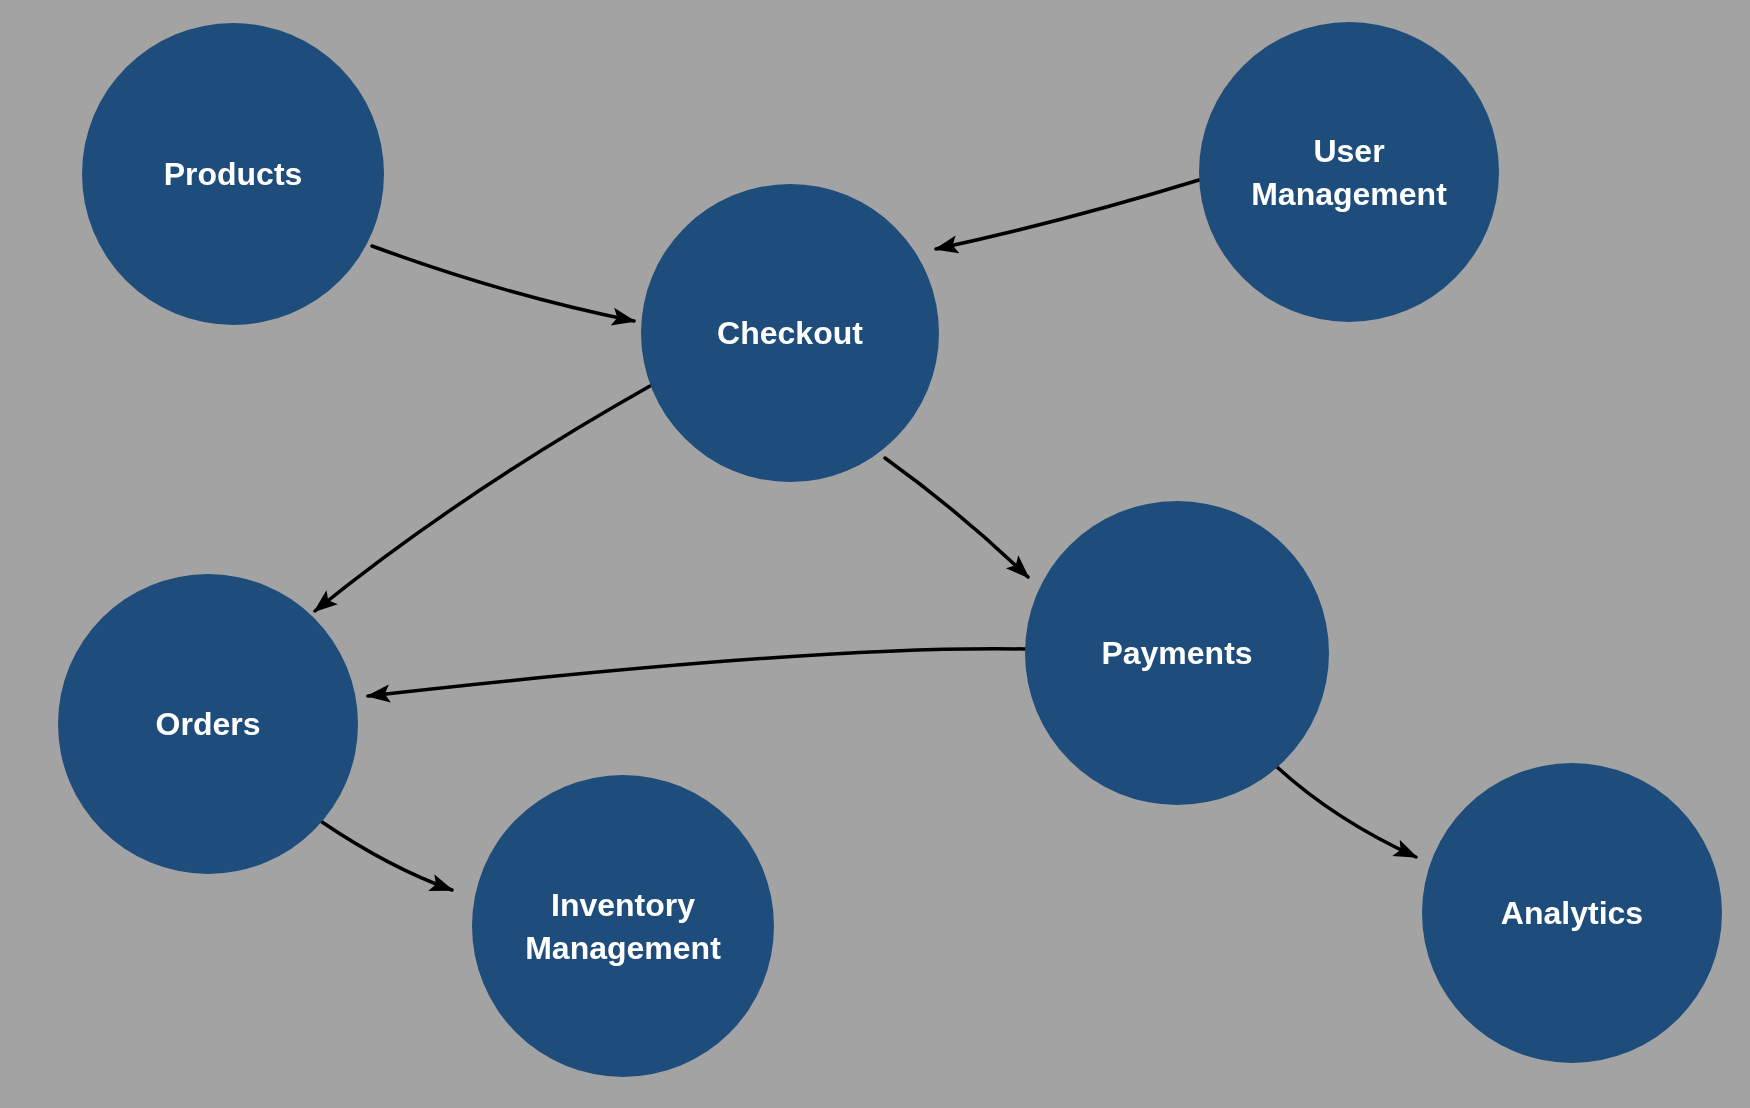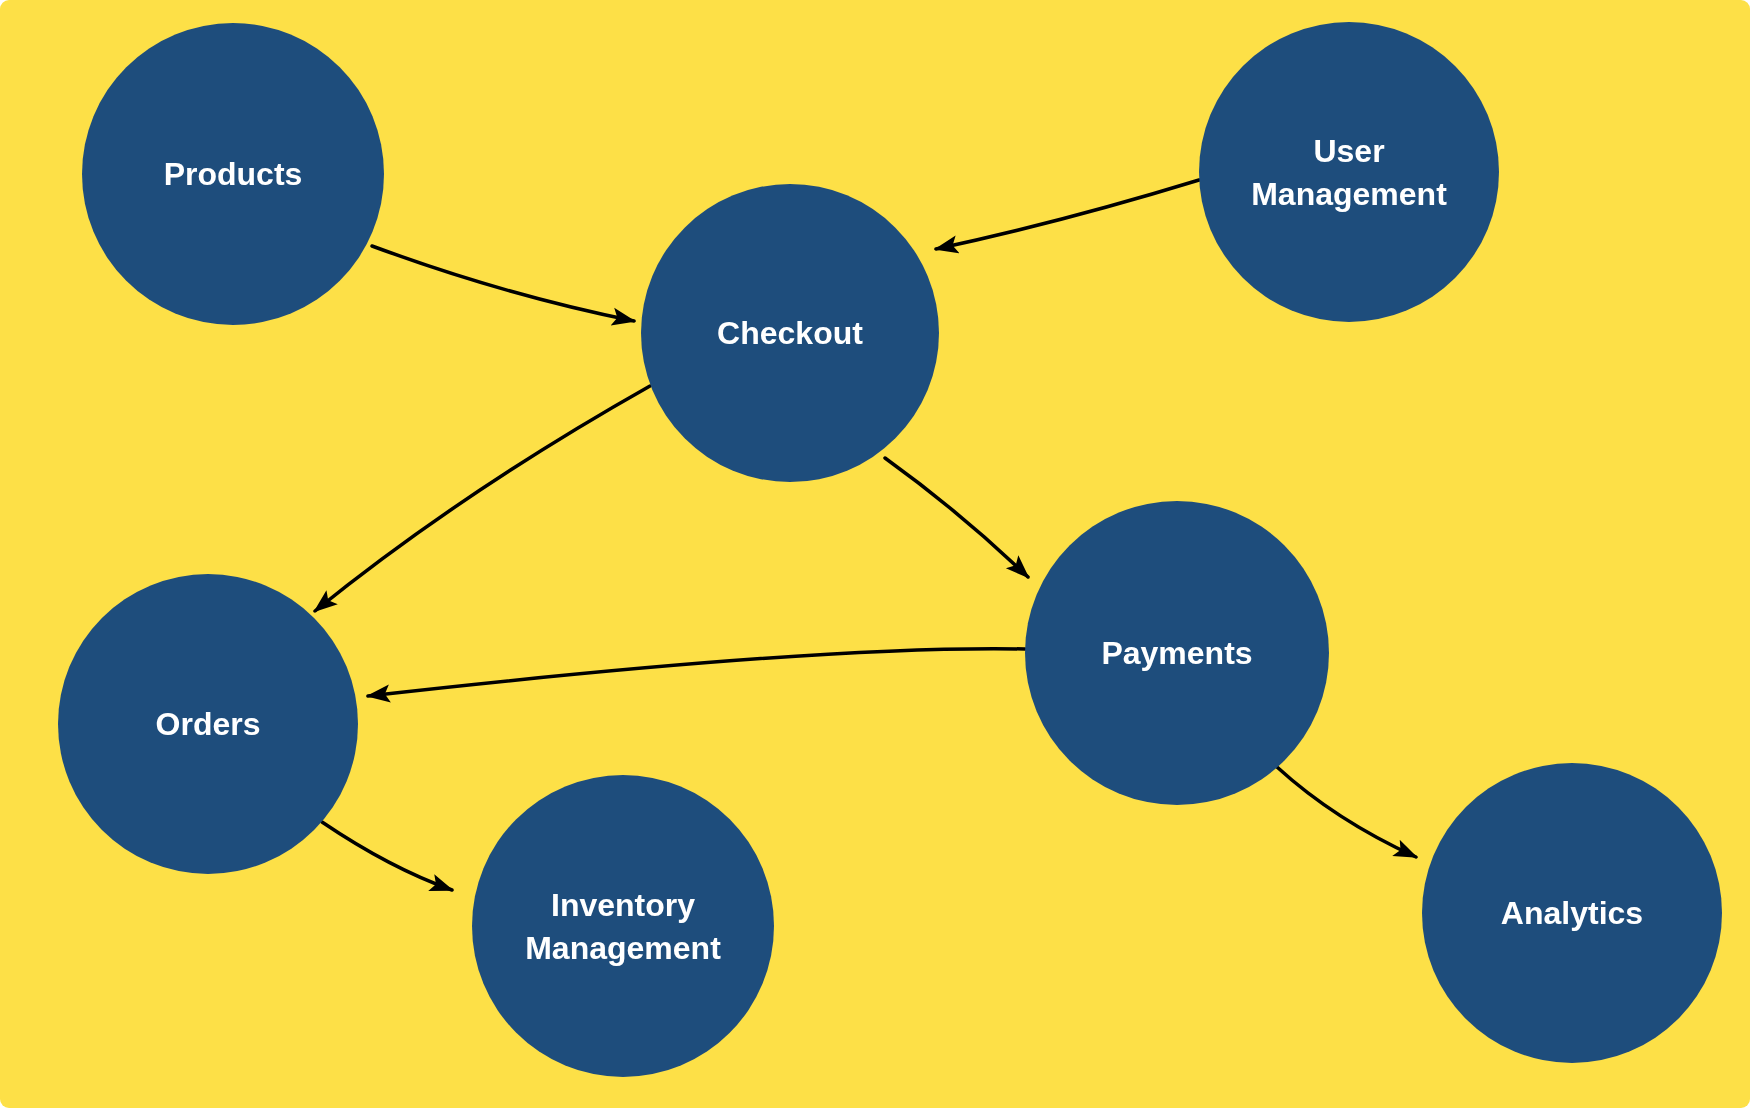--- a/index.html
+++ b/index.html
@@ -8,22 +8,21 @@
     background: #ffffff;
     width: 1750px;
     height: 1108px;
     overflow: hidden;
     font-family: "Liberation Sans", sans-serif;
   }
   #canvas-wrap {
     position: relative;
     width: 1750px;
     height: 1108px;
-    background: #fde047;
-    border-radius: 9px;
+    background: #a3a3a3;
   }
   svg { display: block; }
   .node circle {
     stroke: none;
   }
   .node text {
     font-family: "Liberation Sans", "DejaVu Sans", sans-serif;
     font-weight: bold;
     fill: #ffffff;
     text-anchor: middle;

